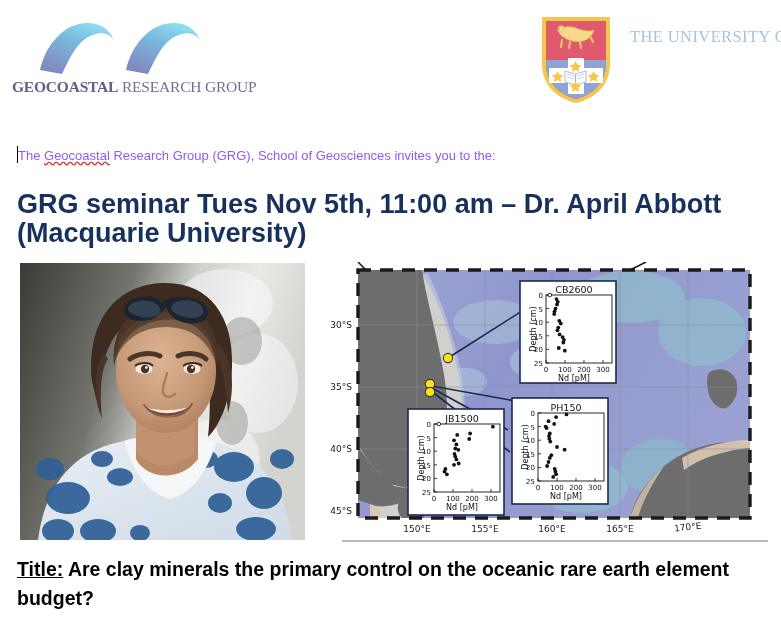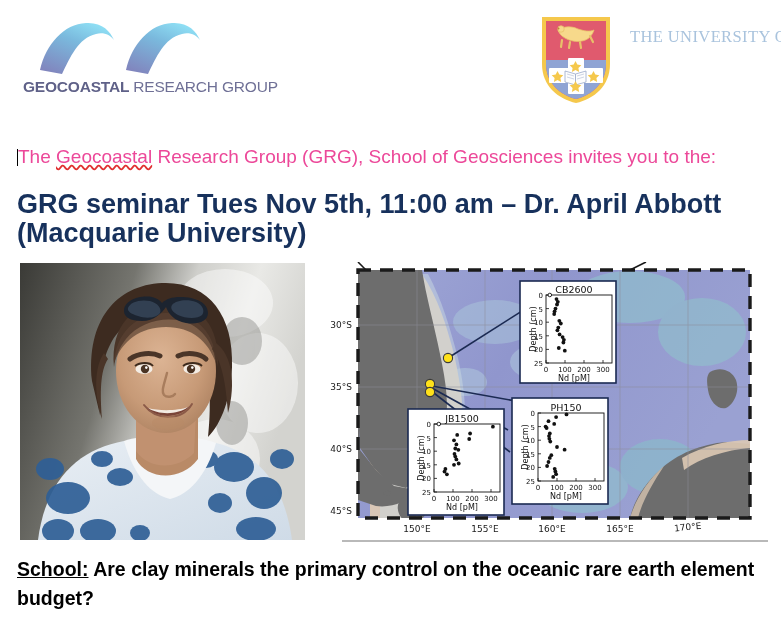--- a/index.html
+++ b/index.html
@@ -11,23 +11,23 @@
     overflow:hidden;
     position:relative;
   }
 
   
   #header { position:absolute; left:0; top:0; width:781px; height:125px; }
 
   #grg-logo { position:absolute; left:8px; top:18px; width:225px; height:90px; }
   #grg-waves { position:absolute; left:30px; top:0px; width:170px; height:58px; }
   #grg-logo-text {
-    position:absolute; left:15px; top:60px; width:225px;
+    position:absolute; left:4px; top:60px; width:225px;
     text-align:center;
-    font-family:Liberation Sans, sans-serif;
+    font-family:Liberation Serif, serif;
     font-size:15.5px; letter-spacing:-0.2px;
     color:#6f7096; white-space:nowrap;
   }
   #grg-logo-text .bold { font-weight:bold; color:#5f6188; }
 
   #usyd-logo { position:absolute; left:538px; top:14px; width:240px; height:98px; }
   #usyd-crest { position:absolute; left:0px; top:0px; width:76px; height:92px; }
   #usyd-wordmark { position:absolute; left:92px; top:14px; width:148px; height:70px; }
   #usyd-the-university {
     font-family:"Liberation Serif", serif;
@@ -36,21 +36,21 @@
   }
   #usyd-sydney {
     font-family:"Liberation Serif", serif;
     font-size:37px; color:#95b4d4; letter-spacing:0.5px;
     line-height:40px; white-space:nowrap; margin-top:1px;
   }
 
   
   #invite-line {
     position:absolute; left:17px; top:146px; width:745px;
-    font-size:19px; color:#ec4899; white-space:nowrap;
+    font-size:13px; color:#8b5cf6; white-space:nowrap;
   }
   #text-caret {
     display:inline-block; width:1px; height:17px; background:#000;
     vertical-align:-3px; margin-right:0px;
   }
   .misspell {
     text-decoration: underline wavy #e03030;
     text-decoration-skip-ink:none;
   }
 
@@ -509,13 +509,13 @@
           <circle cx="217.1" cy="204.0" r="1.9"></circle>
         <circle cx="224.7" cy="206.8" r="1.9"></circle>
           <circle cx="225.4" cy="209.5" r="1.9"></circle>
         <circle cx="226.1" cy="212.2" r="1.9"></circle>
           <circle cx="223.2" cy="214.9" r="1.9"></circle>
       </g>
     </g>
   </svg>
 </div>
 
-<div id="title-line"><span id="title-label">School:</span><span> Are clay minerals the primary control on the oceanic rare earth element budget?</span></div>
+<div id="title-line"><span id="title-label">Title:</span><span> Are clay minerals the primary control on the oceanic rare earth element budget?</span></div>
 
 </body></html>

